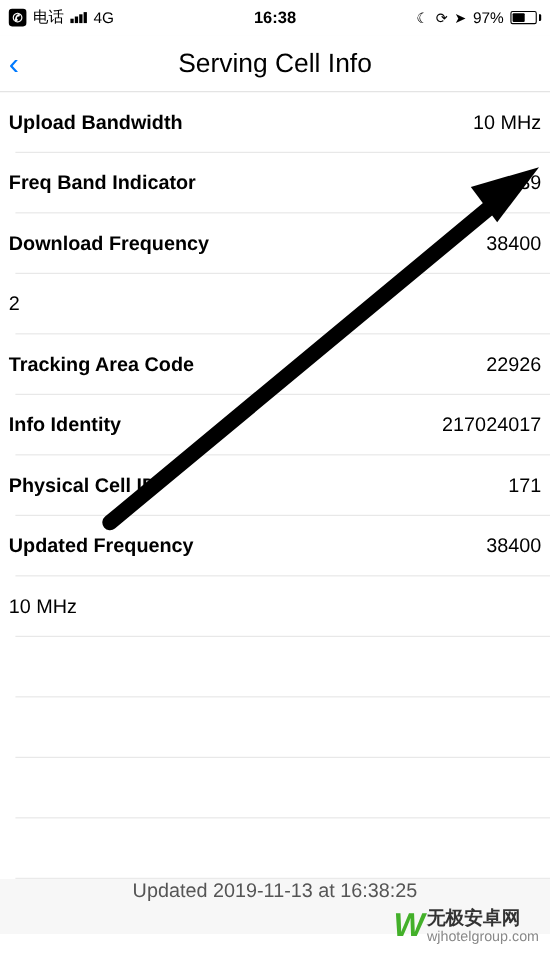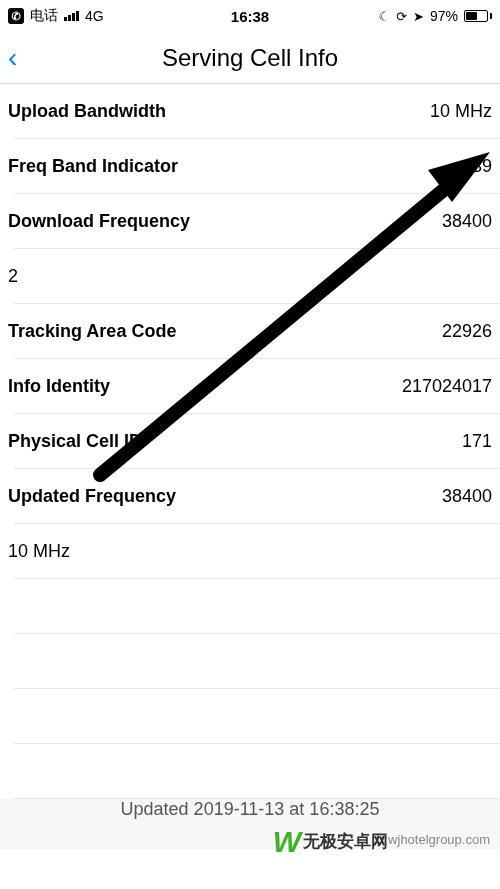--- a/index.html
+++ b/index.html
@@ -37,21 +37,21 @@
 
   
   .arrow-overlay { position: absolute; left: 0; top: 0; width: 500px; height: 889px; pointer-events: none; }
 
   
   .footer-updated { position: absolute; bottom: 40px; left: 0; right: 0; text-align: center; font-size: 18px; color: #555; background: #f7f7f7; height: 50px; display: flex; justify-content: center; }
 
   
   .watermark { position: absolute; right: 10px; bottom: 30px; display: flex; align-items: center; gap: 4px; }
   .wm-logo { font-size: 30px; font-weight: 900; color: #43b02a; font-style: italic; letter-spacing: -2px; }
-  .wm-text { display: flex; flex-direction: row; line-height: 1.1; }
+  .wm-text { display: flex; flex-direction: column; line-height: 1.1; }
   .wm-cn { font-size: 17px; font-weight: 600; color: #333; }
   .wm-url { font-size: 13px; color: #888; }
 </style>
 </head>
 <body>
 <div class="screen">
 
 <div class="status-bar">
   <div class="status-left">
     <span class="carrier-badge">✆</span>

